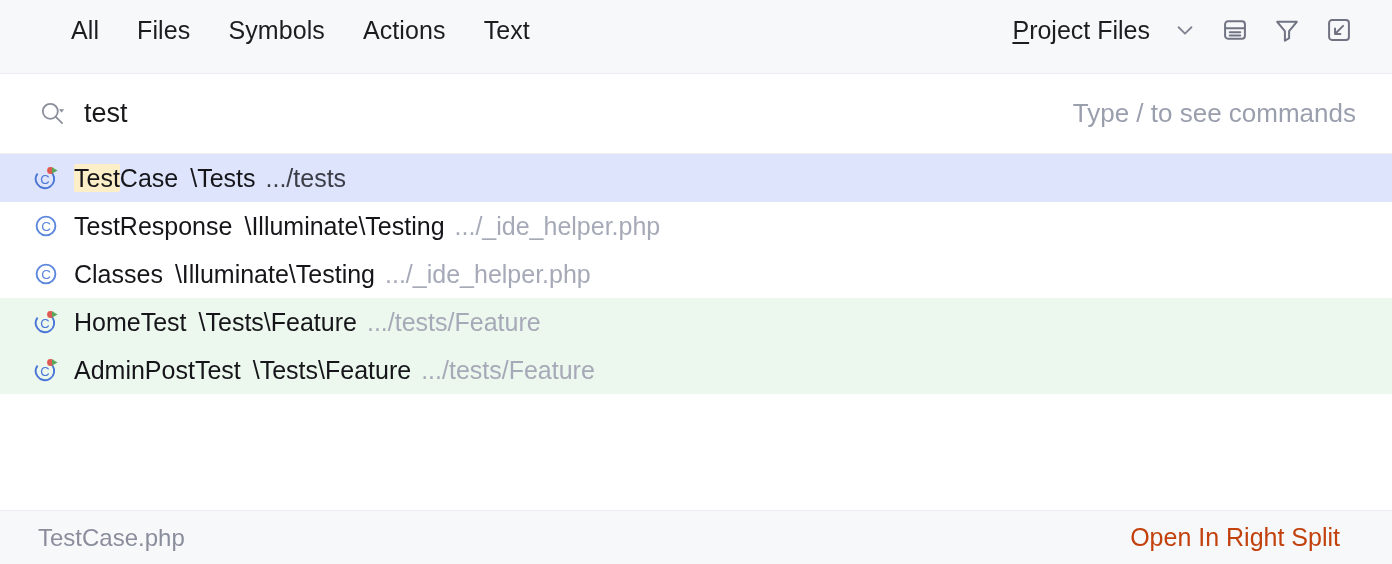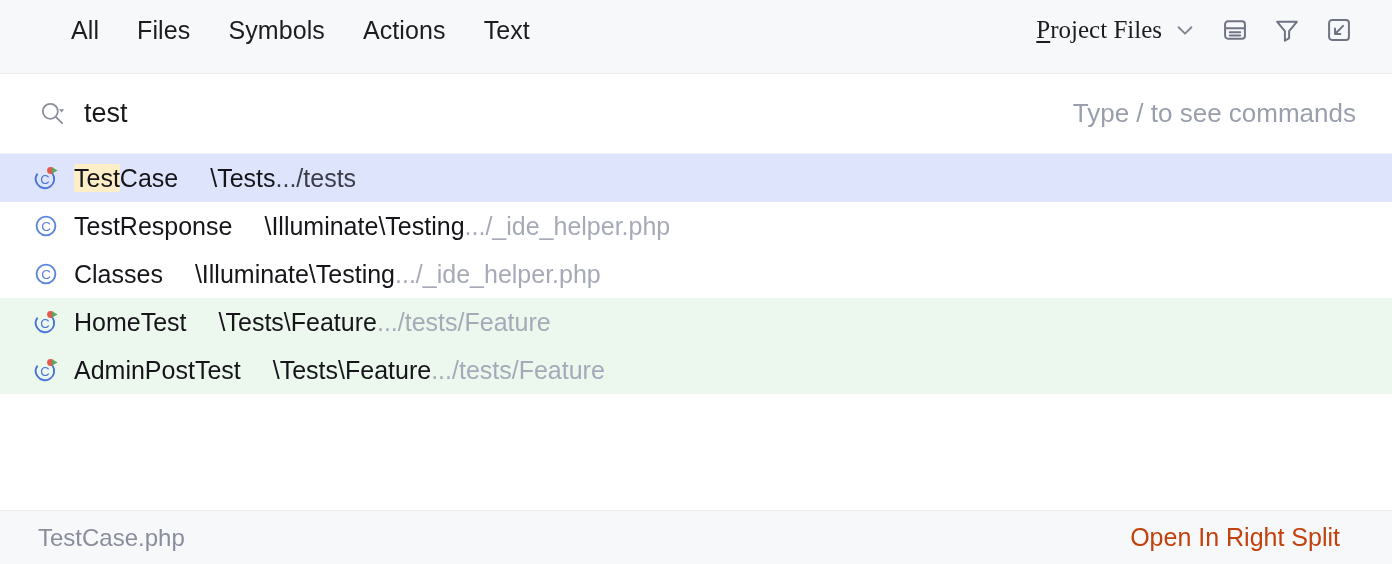--- a/index.html
+++ b/index.html
@@ -70,24 +70,23 @@
     align-items: center;
     height: 74px;
     padding-right: 36px;
     padding-bottom: 14px;
     box-sizing: border-box;
     gap: 0;
   }
   .scope-btn {
     display: flex;
     align-items: center;
-    gap: 12px;
+    gap: 24px;
     cursor: pointer;
     padding: 2px 4px;
-    font-family: Liberation Serif, serif;
   }
   .scope-label {
     font-size: 25px;
     color: #1d1d20;
   }
   .scope-label .mn {
     text-decoration: underline;
     text-underline-offset: 3px;
   }
   .chev {
@@ -174,25 +173,26 @@
     font-size: 25px;
     color: #16161a;
   }
   .row-name .hl {
     background: #fceec6;
     border-radius: 2px;
   }
   .row-ns {
     font-size: 25px;
     color: #16161a;
-    margin-left: 32px;
+    margin-left: 12px;
   }
   .row-path {
     font-size: 25px;
     color: #a6aab8;
+    margin-left: 10px;
   }
   .result-row.selected .row-path { color: #3b3d47; }
 
   
   .statusbar {
     height: 54px;
     min-height: 54px;
     background: #f7f8fa;
     border-top: 1px solid #ececf0;
     box-sizing: border-box;

